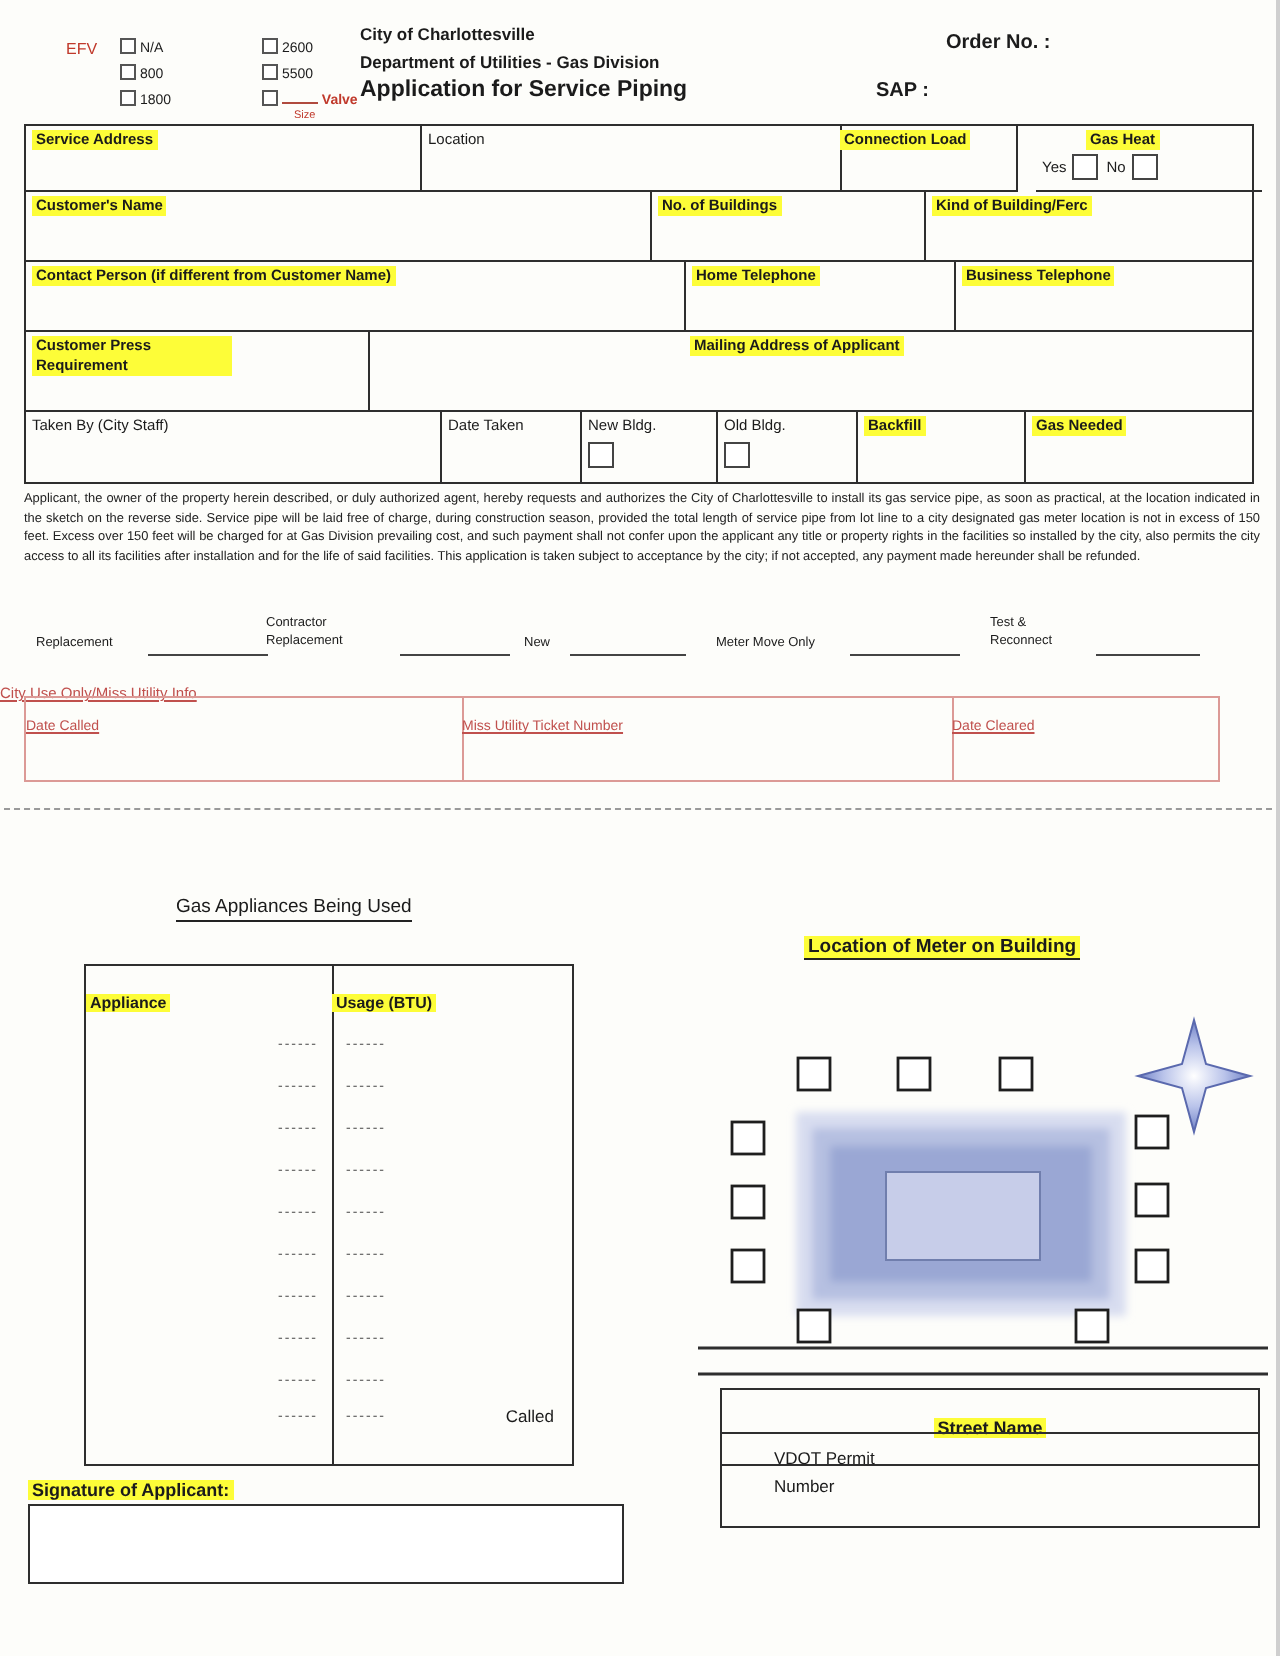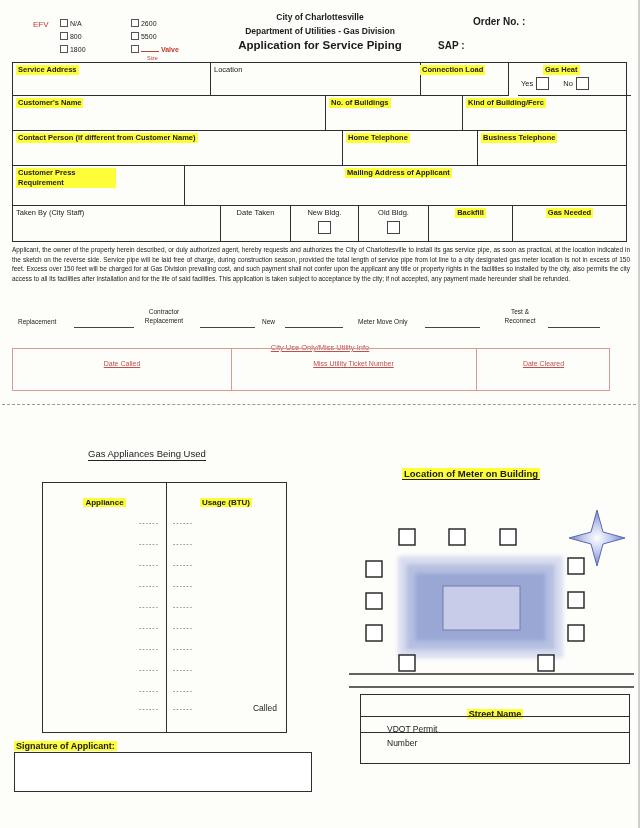--- a/index.html
+++ b/index.html
@@ -7,21 +7,21 @@
 #page{position:relative;width:640px;height:828px;margin:0 auto;background:#fdfdfa;color:#1b1b1b;overflow:hidden;box-shadow:inset -2px 0 0 #cfcfcf}
 .abs{position:absolute}
 .hl{background:#fdfd38;font-weight:700;padding:0 2px;display:inline-block}
 .red{color:#c0392b}
 .cb{display:inline-block;width:8px;height:8px;border:1px solid #555;background:#fff;vertical-align:-1px}
 .cb2{display:inline-block;width:13px;height:13px;border:1px solid #444;background:#fff}
 .cell{position:absolute;border-right:1px solid #2e2e2e;border-bottom:1px solid #2e2e2e;font-size:7.5px;padding:2px 3px;line-height:10px}
 .nbr{border-right:none!important}
 .nbb{border-bottom:none!important}
 .ul{position:absolute;border-bottom:1px solid #444}
-.ctr{text-align:center}
+.ctr{}
 .redln{color:#c0504d;text-decoration:underline}
 .dashrow{position:absolute;left:0;width:100%;height:12px;font-size:7px;color:#555;letter-spacing:1px}
 .dashrow .d1{position:absolute;left:58px;width:58px;text-align:right}
 .dashrow .d2{position:absolute;left:130px;width:60px}
 #main-table{box-sizing:content-box}
 #appl-table{box-sizing:content-box}
 </style>
 </head>
 <body>
 
@@ -50,21 +50,21 @@
   <div class="abs" id="main-table" style="left:12px;top:62px;width:613px;height:178px;border:1.5px solid #2e2e2e">
 
     <div class="cell" style="left:0;top:0;width:198px;height:33px"><span class="hl">Service Address</span></div>
     <div class="cell" style="left:198px;top:0;width:210px;height:33px"><span>Location</span></div>
     <div class="cell" style="left:404px;top:0;width:92px;height:33px"><span class="hl">Connection Load</span></div>
     <div class="cell nbr" style="left:505px;top:0;width:113px;height:33px">
       <div style="margin-left:22px"><span class="hl">Gas Heat</span></div>
       <div style="display:flex;align-items:center;margin-top:2px">
         <span>Yes</span>
         <span class="cb2" style="margin-left:3px"></span>
-        <span style="margin-left:14px">No</span>
+        <span style="margin-left:4px">No</span>
         <span class="cb2" style="margin-left:3px"></span>
       </div>
     </div>
 
     <div class="cell" style="left:0;top:33px;width:313px;height:35px"><span class="hl">Customer's Name</span></div>
     <div class="cell" style="left:313px;top:33px;width:137px;height:35px"><span class="hl">No. of Buildings</span></div>
     <div class="cell nbr" style="left:450px;top:33px;width:163px;height:35px"><span class="hl">Kind of Building/Ferc</span></div>
 
     <div class="cell" style="left:0;top:68px;width:330px;height:35px"><span class="hl">Contact Person (if different from Customer Name)</span></div>
     <div class="cell" style="left:330px;top:68px;width:135px;height:35px"><span class="hl">Home Telephone</span></div>

